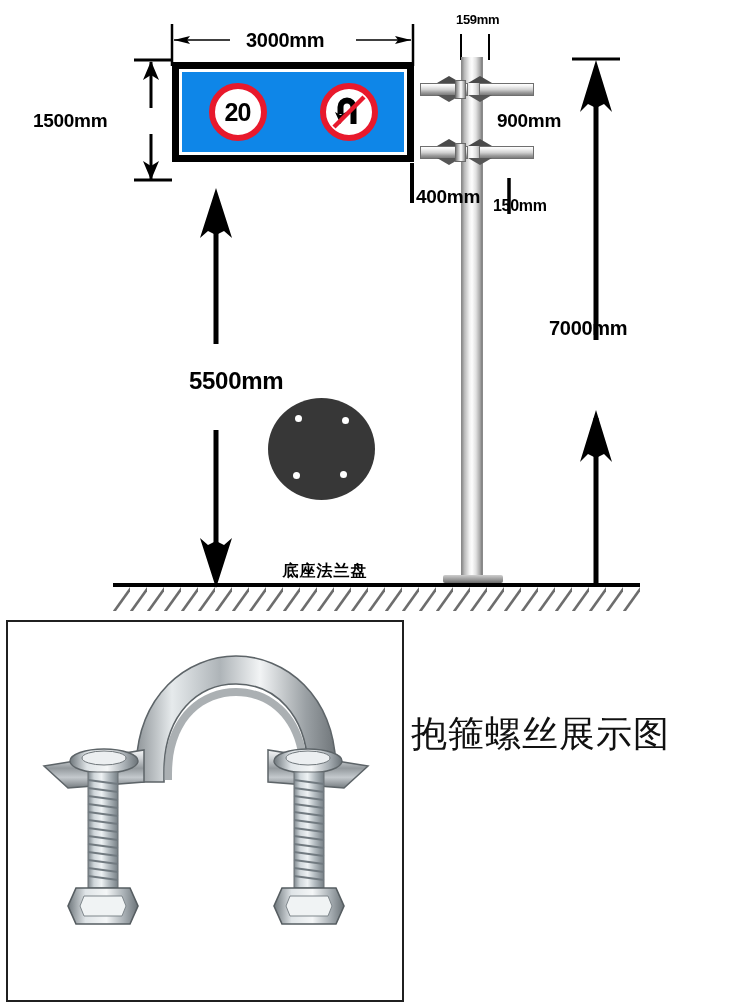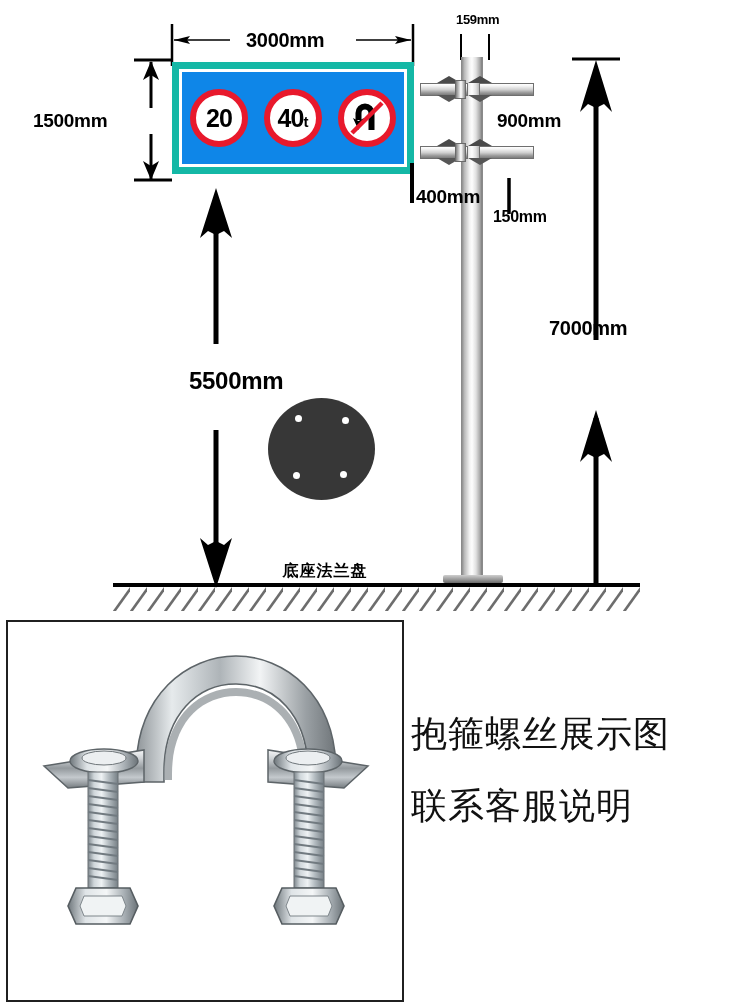--- a/index.html
+++ b/index.html
@@ -33,22 +33,22 @@
     white-space: nowrap;
     letter-spacing: -0.3px;
   }
 
   
   #sign-board {
     position: absolute;
     left: 172px;
     top: 62px;
     width: 242px;
-    height: 112px;
-    background: #14b8a6;
+    height: 100px;
+    background: #000000;
     box-sizing: border-box;
     padding: 7px;
   }
   #sign-inner {
     width: 100%;
     height: 100%;
     border: 3px solid #ffffff;
     box-sizing: border-box;
     display: flex;
     align-items: center;
@@ -269,23 +269,20 @@
   </svg>
   <div class="dim-text" style="left:33px; top:110px; font-size:19px;">1500mm</div>
 
   <div id="sign-board">
     <div id="sign-inner">
 
       <div class="prohib-sign">
         <span class="prohib-label">20</span>
       </div>
 
-      <div class="prohib-sign">
-        <span class="prohib-label"><span>40</span><span class="unit">t</span></span>
-      </div>
 
       <div class="prohib-sign">
         <svg width="44" height="44" viewBox="0 0 44 44">
 
           <path d="M26.5,34 L26.5,17 A6.5,6.5 0 0 0 13.5,17 L13.5,24" stroke="#000" stroke-width="6" fill="none" stroke-linecap="butt"></path>
           <path d="M13.5,34 L8,22 L13.5,25 L19,22 Z" fill="#000"></path>
 
           <line x1="7" y1="37" x2="37" y2="7" stroke="#e8192c" stroke-width="4.5"></line>
         </svg>
       </div>
@@ -325,21 +322,21 @@
   <div class="dim-text" style="left:497px; top:110px; font-size:19px;">900mm</div>
 
   <svg class="abs" style="left:408px; top:163px;" width="10" height="40" viewBox="0 0 10 40">
     <line x1="4" y1="0" x2="4" y2="40" stroke="#000" stroke-width="4"></line>
   </svg>
   <div class="dim-text" style="left:416px; top:186px; font-size:19px;">400mm</div>
 
   <svg class="abs" style="left:505px; top:178px;" width="10" height="36" viewBox="0 0 10 36">
     <line x1="4" y1="0" x2="4" y2="36" stroke="#000" stroke-width="3.5"></line>
   </svg>
-  <div class="dim-text" style="left:493px; top:208px; font-size:16px;">150mm</div>
+  <div class="dim-text" style="left:493px; top:197px; font-size:16px;">150mm</div>
 
   <svg class="abs" style="left:558px; top:50px;" width="90" height="290" viewBox="0 0 90 290">
     <line x1="14" y1="9" x2="62" y2="9" stroke="#000" stroke-width="3"></line>
     <line x1="38" y1="20" x2="38" y2="290" stroke="#000" stroke-width="5"></line>
     <path d="M38,10 L22,62 L30,54 L38,58 L46,54 L54,62 Z" fill="#000"></path>
   </svg>
   <div class="dim-text" style="left:549px; top:317px; font-size:20px;">7000mm</div>
 
   <svg class="abs" style="left:558px; top:408px;" width="90" height="180" viewBox="0 0 90 180">
     <line x1="38" y1="10" x2="38" y2="177" stroke="#000" stroke-width="5"></line>
@@ -470,16 +467,15 @@
       </g>
 
       <path d="M274,266 L328,266 L336,284 L328,302 L274,302 L266,284 Z" fill="url(#nutGrad)" stroke="#565d61" stroke-width="1.6"></path>
       <path d="M282,274 L320,274 L324,284 L320,294 L282,294 L278,284 Z" fill="#f0f3f4" stroke="#7e868b" stroke-width="1"></path>
     </svg>
 
   </div>
 
   <div id="promo-text">
     <div class="line">抱箍螺丝展示图</div>
-    <div class="line">联系客服说明</div>
   </div>
 
 </div>
 
 </body></html>

